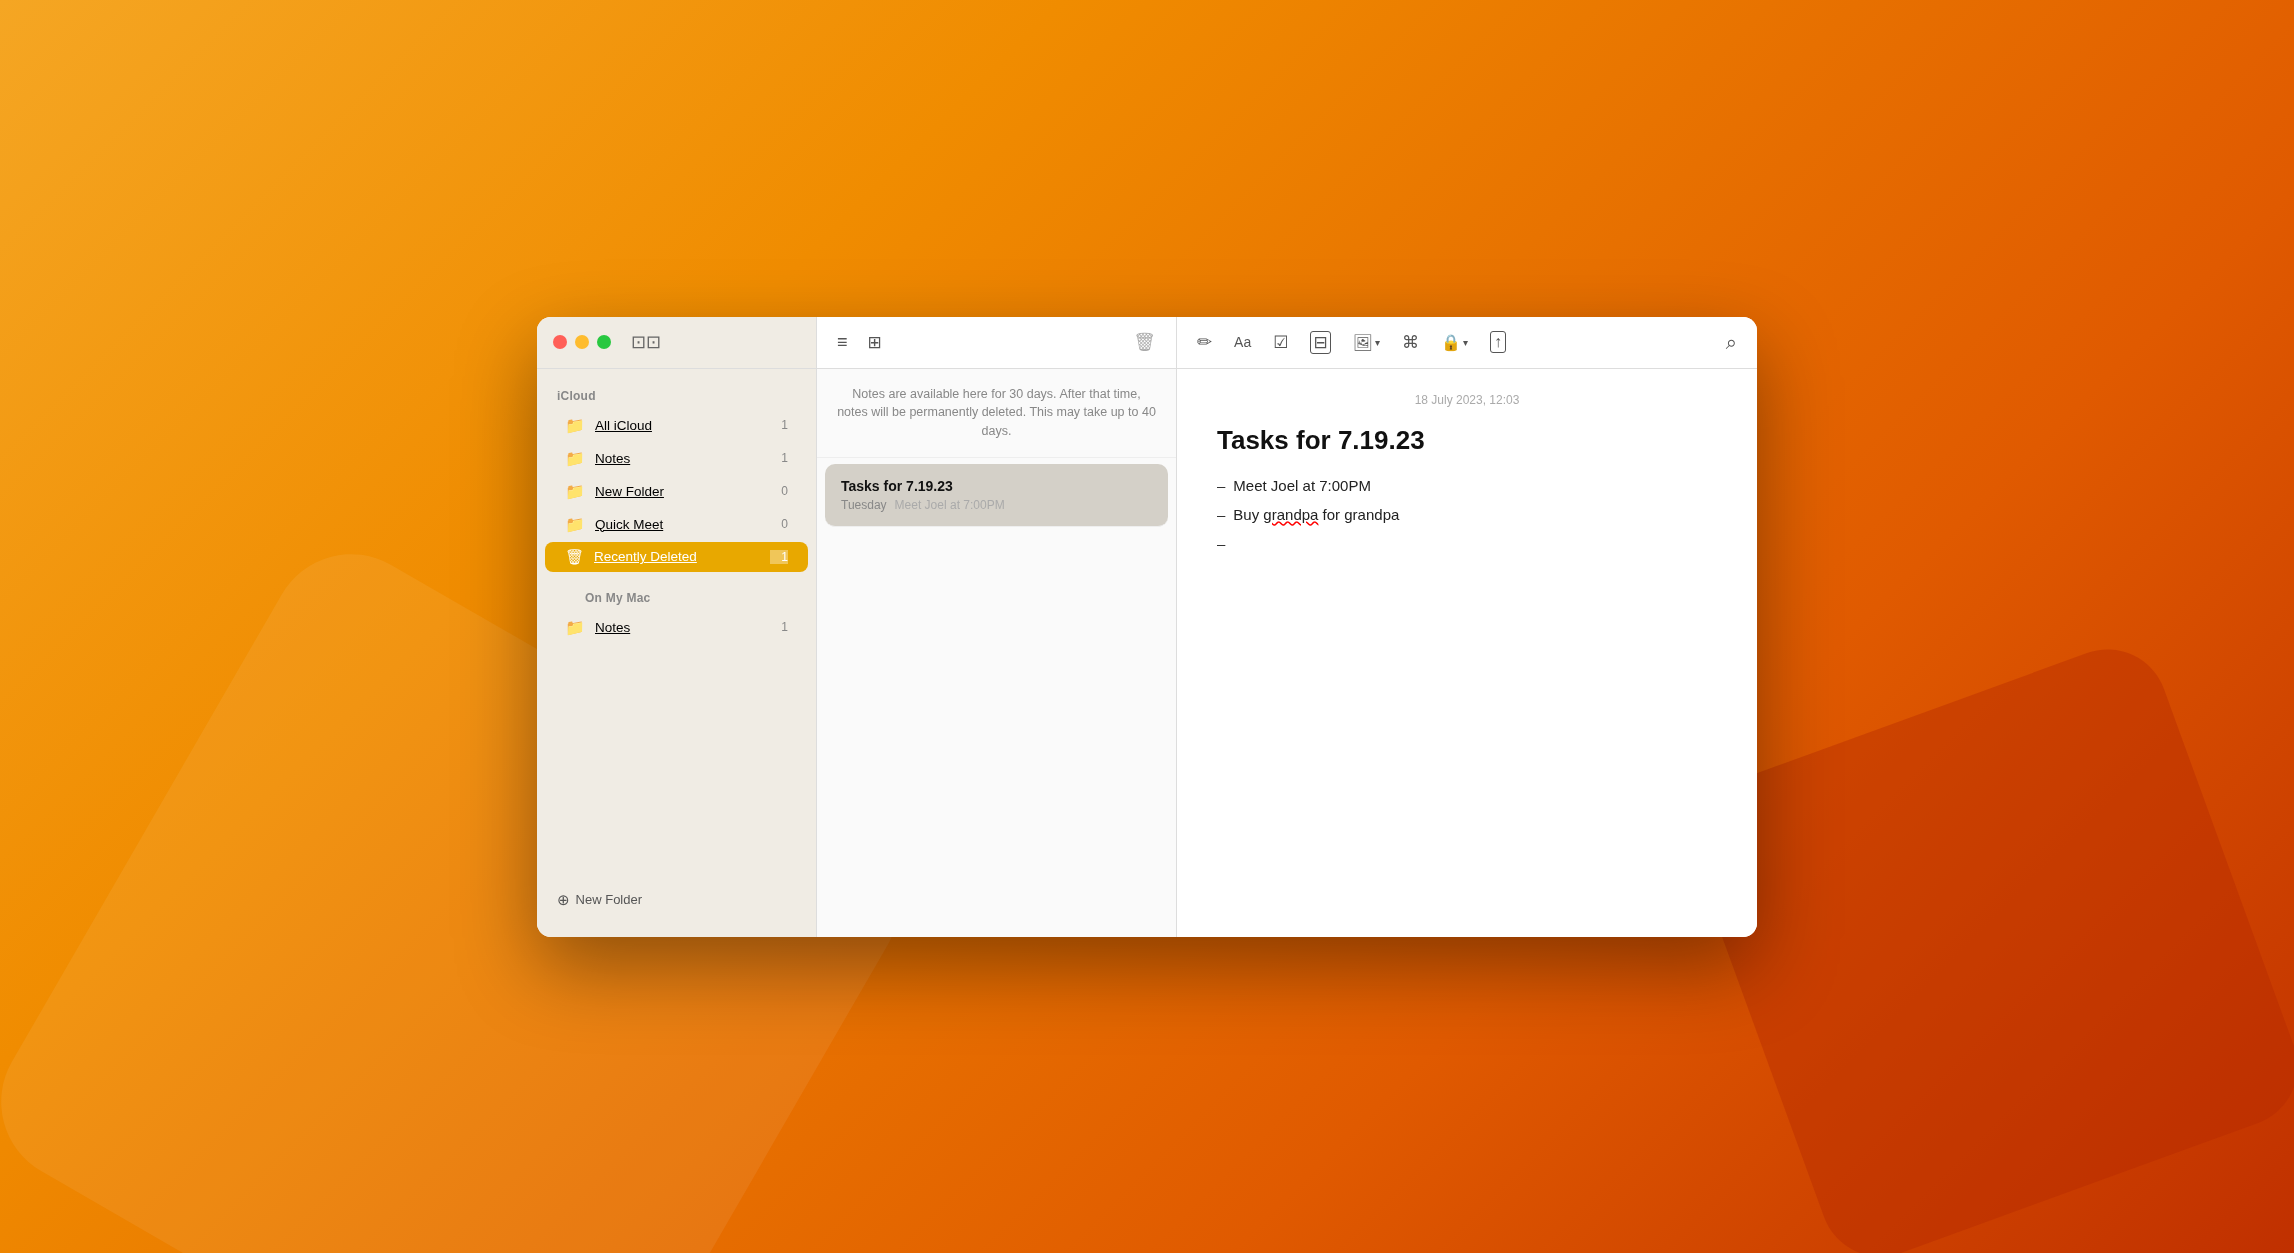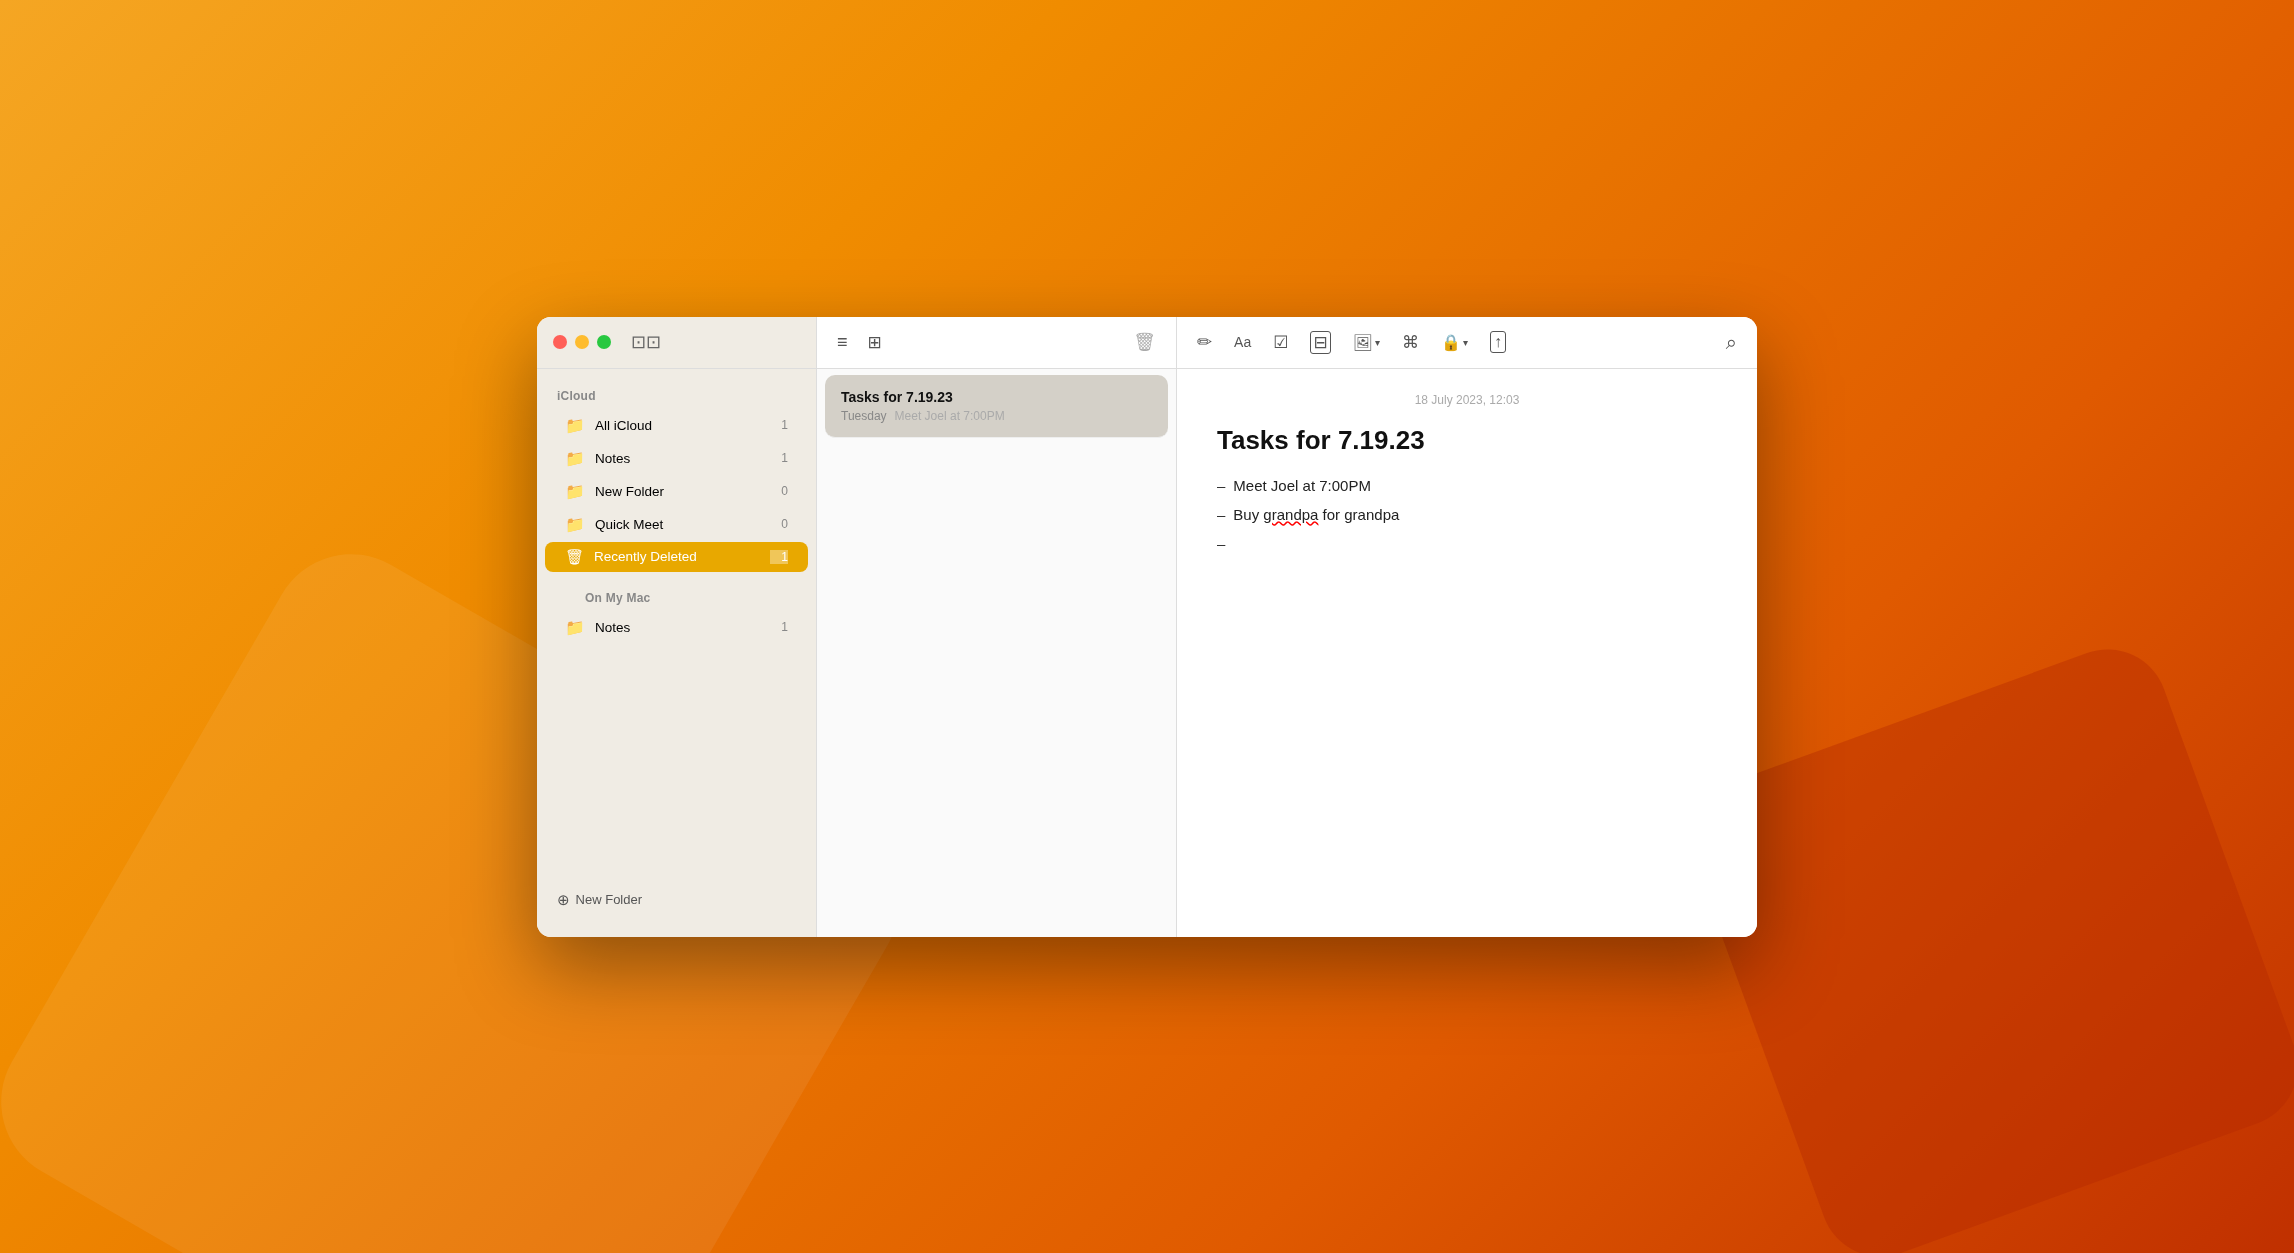--- a/index.html
+++ b/index.html
@@ -198,20 +198,21 @@
       flex-shrink: 0;
     }
 
     .sidebar-item-label {
       font-size: 13.5px;
       font-weight: 400;
       flex: 1;
       white-space: nowrap;
       overflow: hidden;
       text-overflow: ellipsis;
+      text-decoration: underline;
     }
 
     .sidebar-item.active .sidebar-item-label { color: #fff; }
     .sidebar-item.active .badge { background: rgba(255,255,255,0.35); color: #fff; }
 
     .badge {
       font-size: 12px;
       color: #888;
       min-width: 18px;
       text-align: right;
@@ -444,20 +445,21 @@
 
       <div style="flex:1;"></div>
 
       <div class="sidebar-footer">
         <span style="font-size:15px; color:#555;">⊕</span>
         <span class="new-folder-label">New Folder</span>
       </div>
     </div>
 
     <div class="notes-list">
+      <div class="info-banner">Notes are available here for 30 days. After that time, notes will be permanently deleted. This may take up to 40 days.</div>
 
       <div class="note-item selected">
         <div class="note-title">Tasks for 7.19.23</div>
         <div class="note-meta">
           <span class="note-date">Tuesday</span>
           <span class="note-preview">Meet Joel at 7:00PM</span>
         </div>
       </div>
     </div>
 

